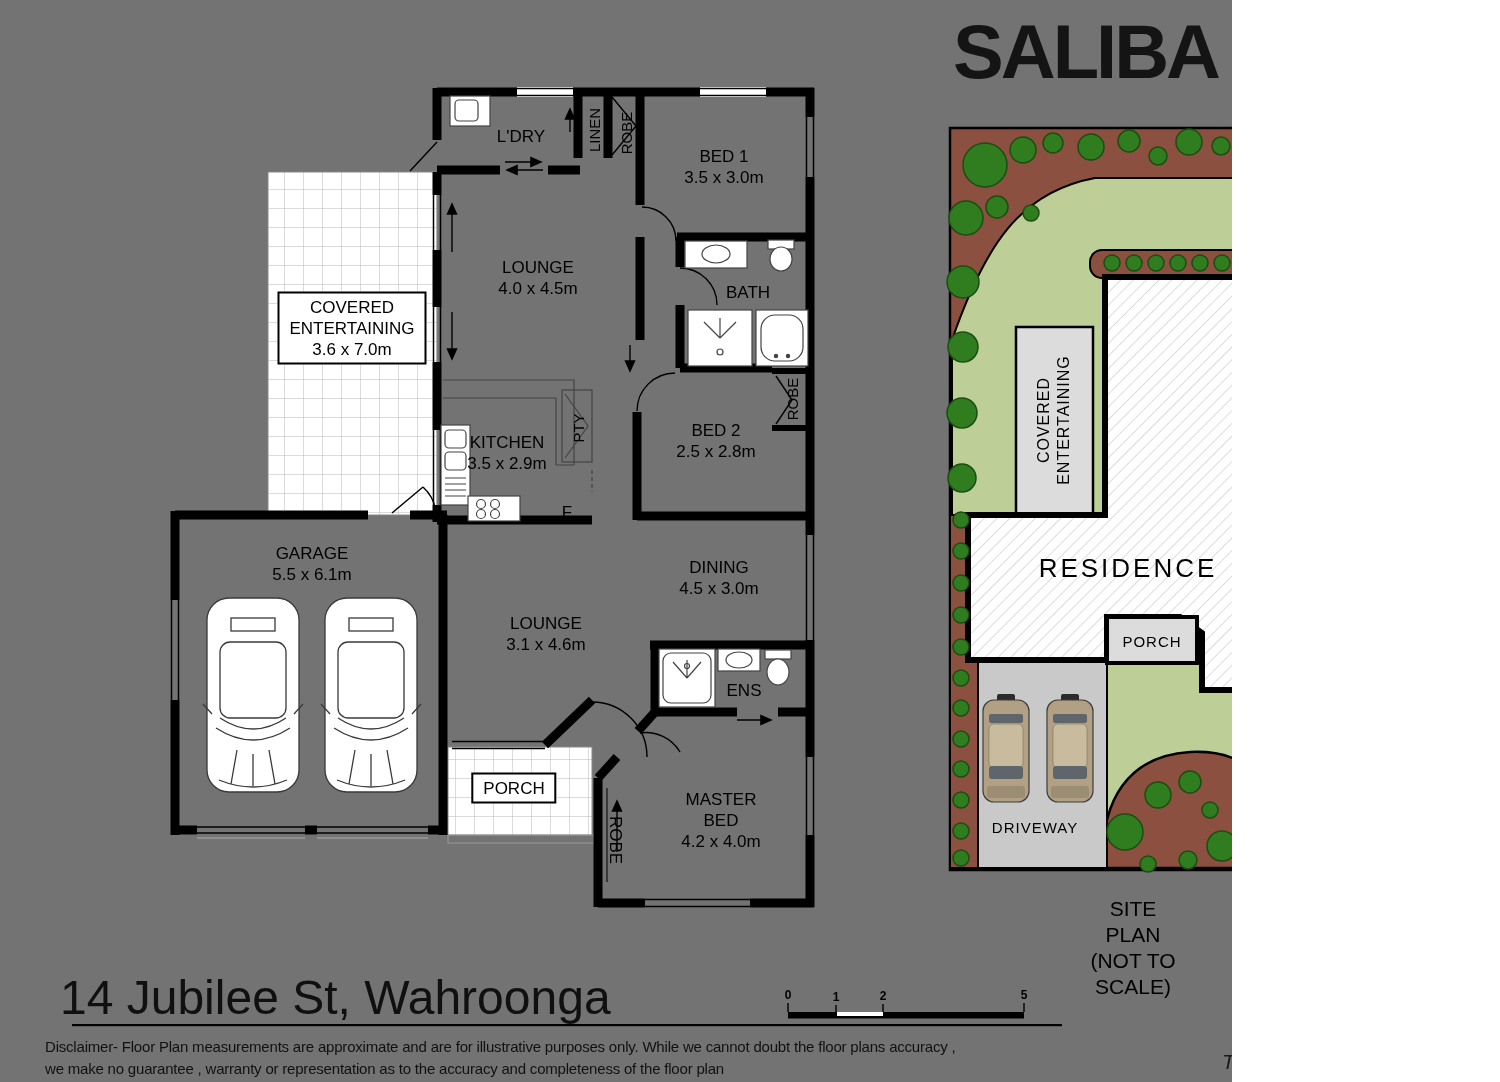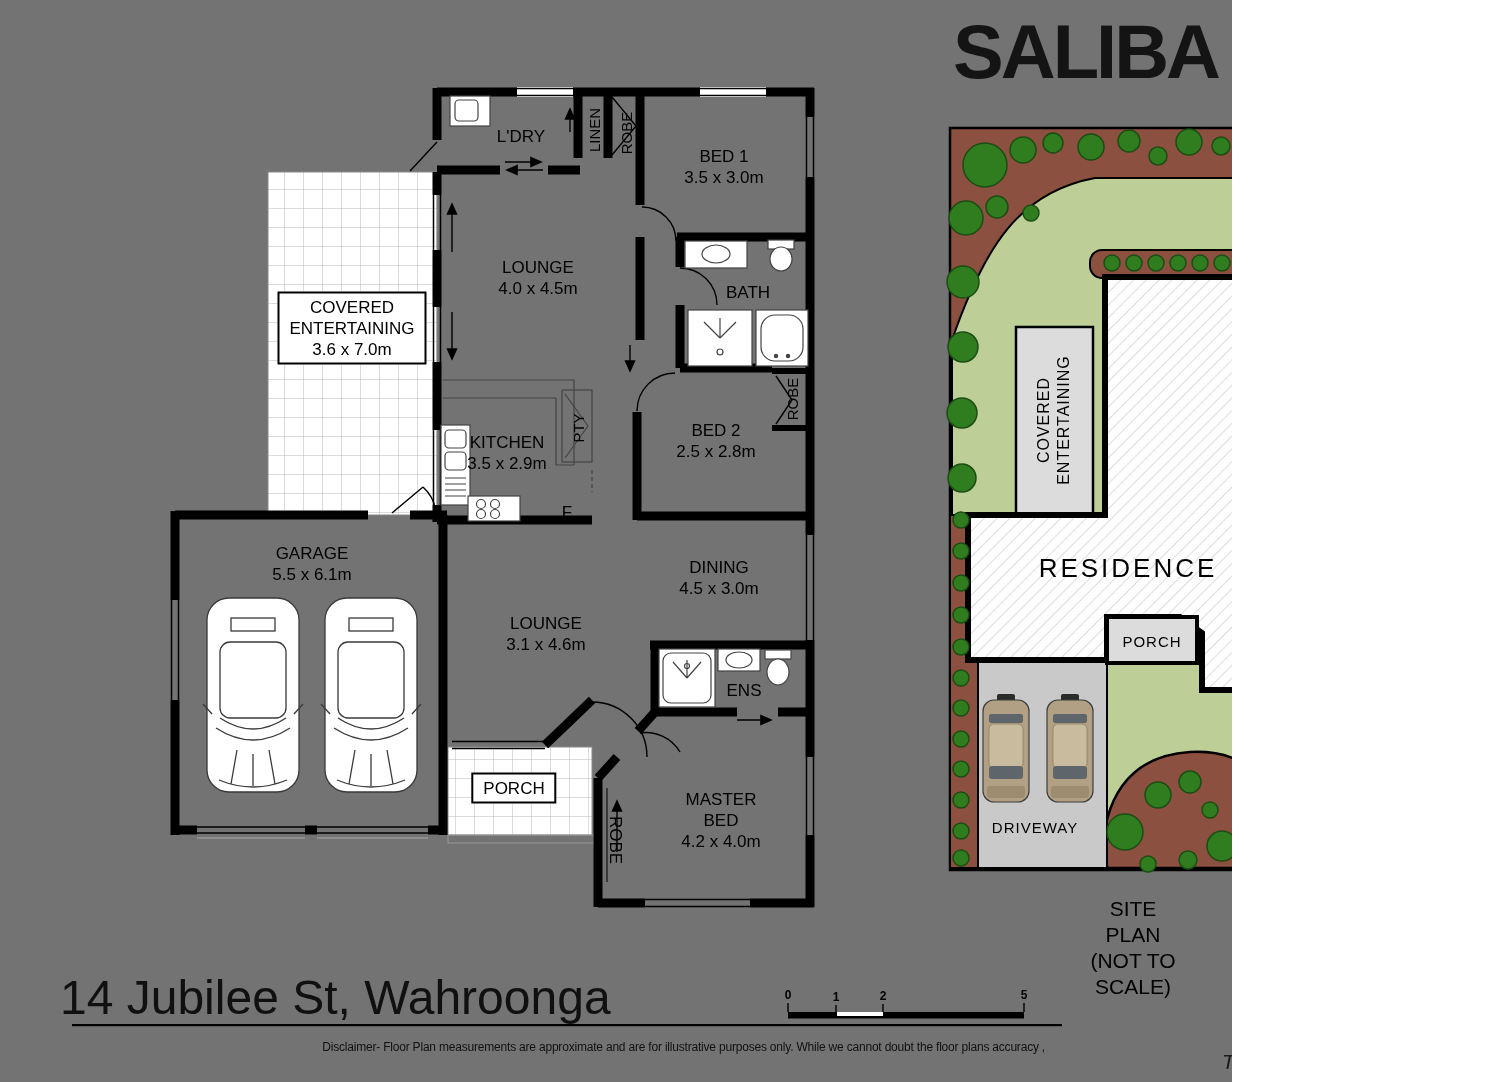--- a/index.html
+++ b/index.html
@@ -9,22 +9,22 @@
   .lbl{position:absolute;transform:translate(-50%,-50%);text-align:center;
        font-size:17px;line-height:21px;white-space:nowrap;color:#000;}
   .lbl.small{font-size:15px;}
   .lbl.v{transform:translate(-50%,-50%) rotate(-90deg);}
   .lbl.vcw{transform:translate(-50%,-50%) rotate(90deg);}
   .lbl.box{border:2px solid #000;background:#fff;padding:3px 10px;}
   .brand{position:absolute;top:14px;right:14px;font-weight:bold;font-size:76px;
          letter-spacing:-3px;color:#141414;line-height:1;}
   .address{position:absolute;left:60px;top:970px;font-family:Liberation Sans, sans-serif;
            font-size:48px;color:#101010;white-space:nowrap;}
-  .disclaimer{position:absolute;left:45px;top:1036px;width:1000px;text-align:right;
-              font-size:12px;line-height:22px;letter-spacing:-0.2px;color:#111;}
+  .disclaimer{position:absolute;left:45px;top:1036px;width:1000px;text-align:left;
+              font-size:15px;line-height:22px;letter-spacing:-0.2px;color:#111;}
   .siteplan-title{position:absolute;left:1133px;top:900px;transform:translate(-50%,-50%);
                   text-align:center;font-size:21px;line-height:26px;margin-top:48px;}
   .residence-lbl{font-size:26px;letter-spacing:3px;}
   .site-small{font-size:15px;letter-spacing:1px;}
   .covered-site{font-size:16px;line-height:20px;letter-spacing:1px;}
   .total-area{position:absolute;top:1050px;font-size:21px;color:#1a1a1a;white-space:nowrap;font-style:italic;}
   .tick{position:absolute;transform:translate(-50%,0);font-size:12px;font-weight:bold;}
   .north{position:absolute;left:1352px;top:966px;transform:translate(-50%,-50%) rotate(90deg);
          font-size:32px;font-weight:bold;}
 </style>
@@ -379,18 +379,19 @@
 <span class="tick" style="left:788px;top:988px">0</span>
 <span class="tick" style="left:836px;top:990px">1</span>
 <span class="tick" style="left:883px;top:989px">2</span>
 <span class="tick" style="left:1024px;top:988px">5</span>
 
 <div class="north">N</div>
 
 <div class="address">14 Jubilee St, Wahroonga</div>
 <div class="disclaimer">
   <div>Disclaimer- Floor Plan measurements are approximate and are for illustrative purposes only. While we cannot doubt the floor plans accuracy ,</div>
+  <div>we make no guarantee , warranty or representation as to the accuracy and completeness of the floor plan</div>
 </div>
 <span class="total-area" style="left:1222px">TOTAL AREA</span>
 <span class="total-area" style="left:1373px">:-</span>
 <span class="total-area" style="left:1410px">148 SQM</span>
 
 </div>
 
 </body></html>

